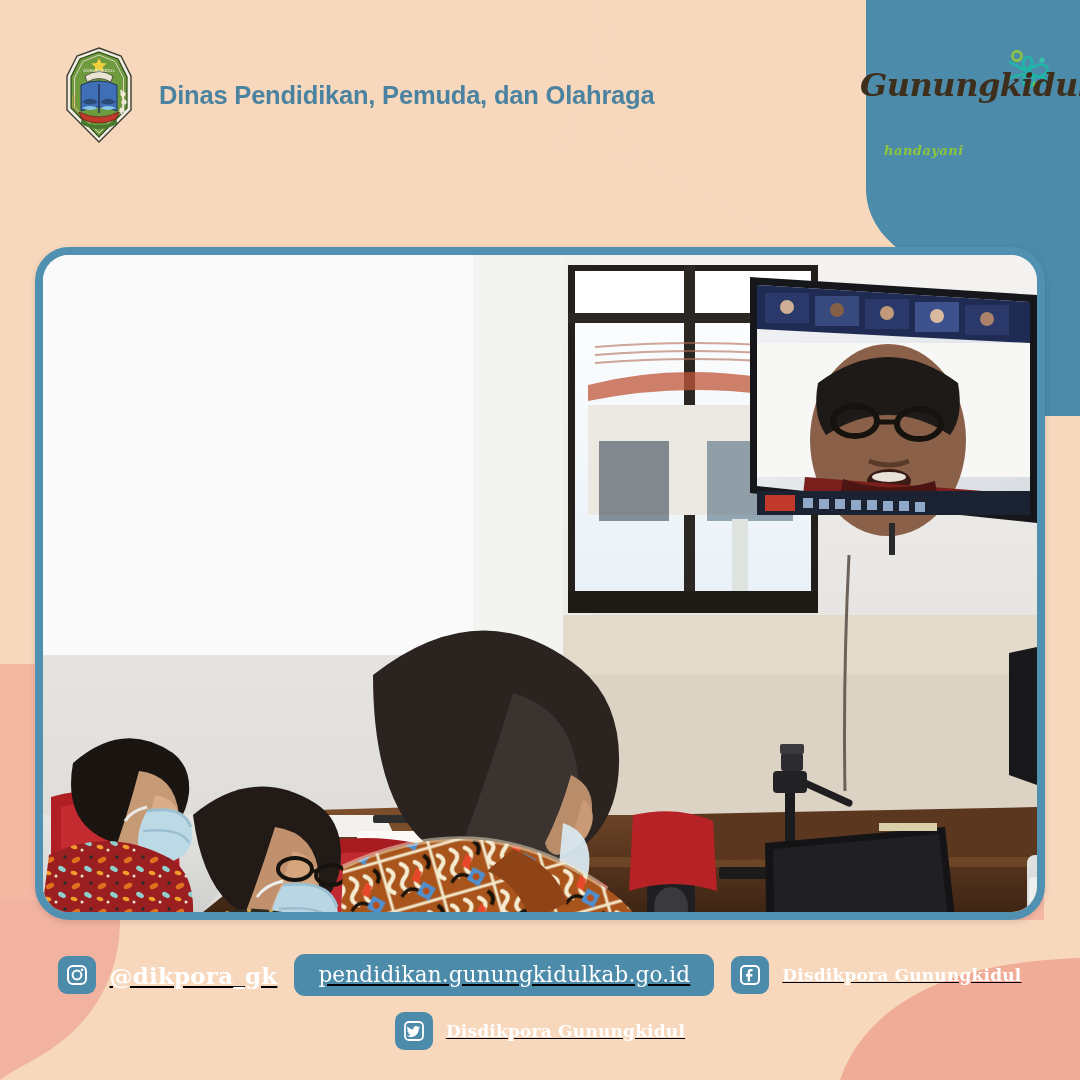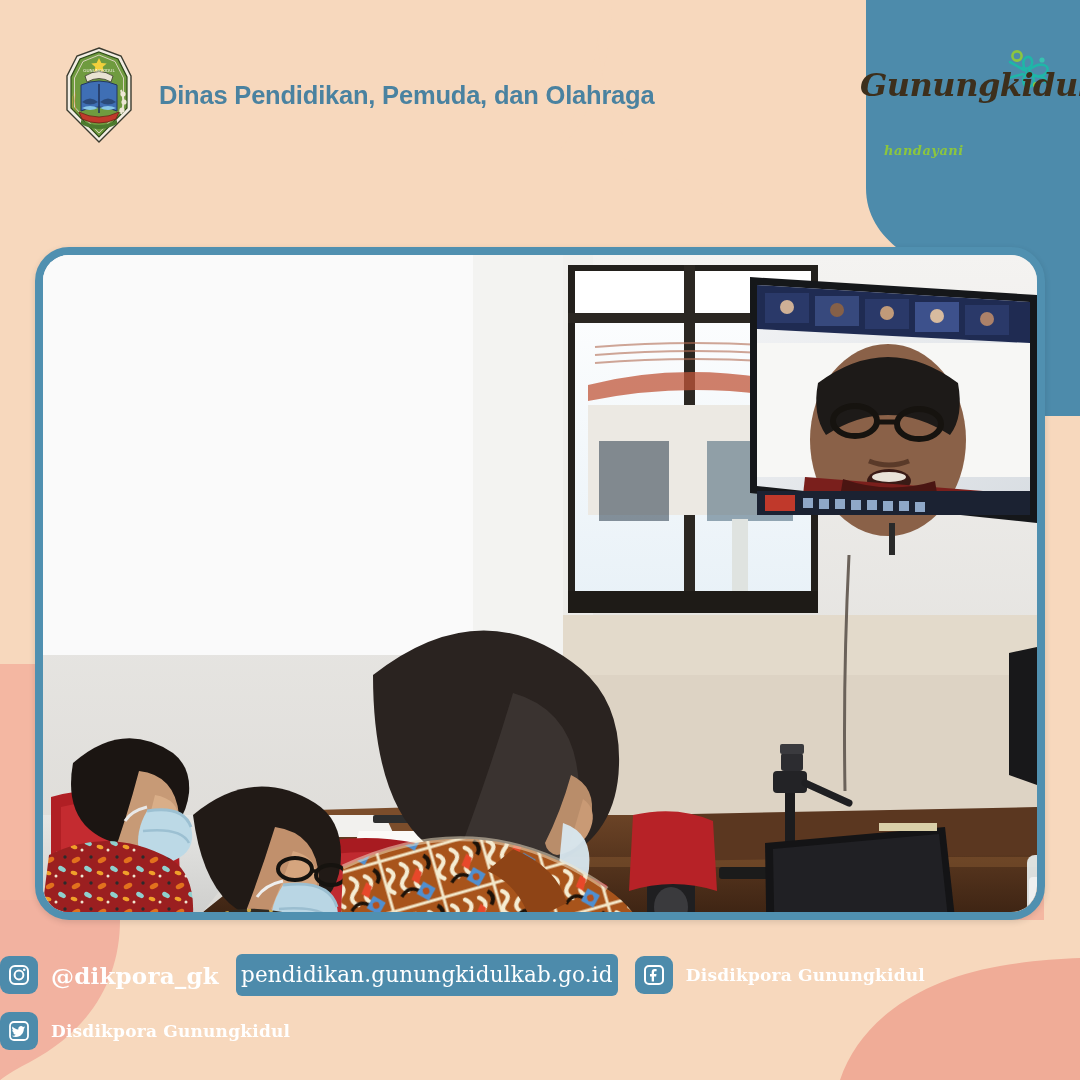--- a/index.html
+++ b/index.html
@@ -63,41 +63,42 @@
     overflow:hidden;
     z-index:4;
     box-shadow:0 2px 6px rgba(0,0,0,.12);
   }
   .photo-frame svg { display:block; width:100%; height:100%; }
 
   
   .footer { position:absolute; left:0; bottom:0; width:1080px; height:140px; z-index:7; }
   .footer-row {
     position:absolute; left:0; width:1080px;
-    display:flex; align-items:center; justify-content:flex-start;
+    display:flex; align-items:center; justify-content:center;
     gap:17px;
+    text-decoration:underline;
   }
   .row1 { top:14px; }
   .row2 { top:72px; }
   .social { display:flex; align-items:center; gap:13px; }
   .soc-icon {
     width:38px; height:38px; border-radius:9px;
     background:#4d8bab; display:flex; align-items:center; justify-content:center;
     flex:0 0 auto;
   }
   .soc-label {
     color:#ffffff; font-size:17px; font-weight:bold;
     font-family:"DejaVu Serif", serif;
     letter-spacing:0.2px; white-space:nowrap;
   }
   .ig-label { color:#ffffff; font-size:23px; }
   .url-pill {
     background:#4d8bab; color:#ffffff;
     font-family:"DejaVu Serif", serif;
-    font-size:21.5px; padding:8px 5px 9px; border-radius:6px;
+    font-size:21.5px; padding:8px 24px 9px; border-radius:11px;
     white-space:nowrap; letter-spacing:0.2px;
   }
 </style>
 </head>
 <body>
 
 <svg id="bg" viewBox="0 0 1080 1080">
   <defs>
     <clipPath id="cvs">
         <rect x="0" y="0" width="1080" height="1080"></rect>

